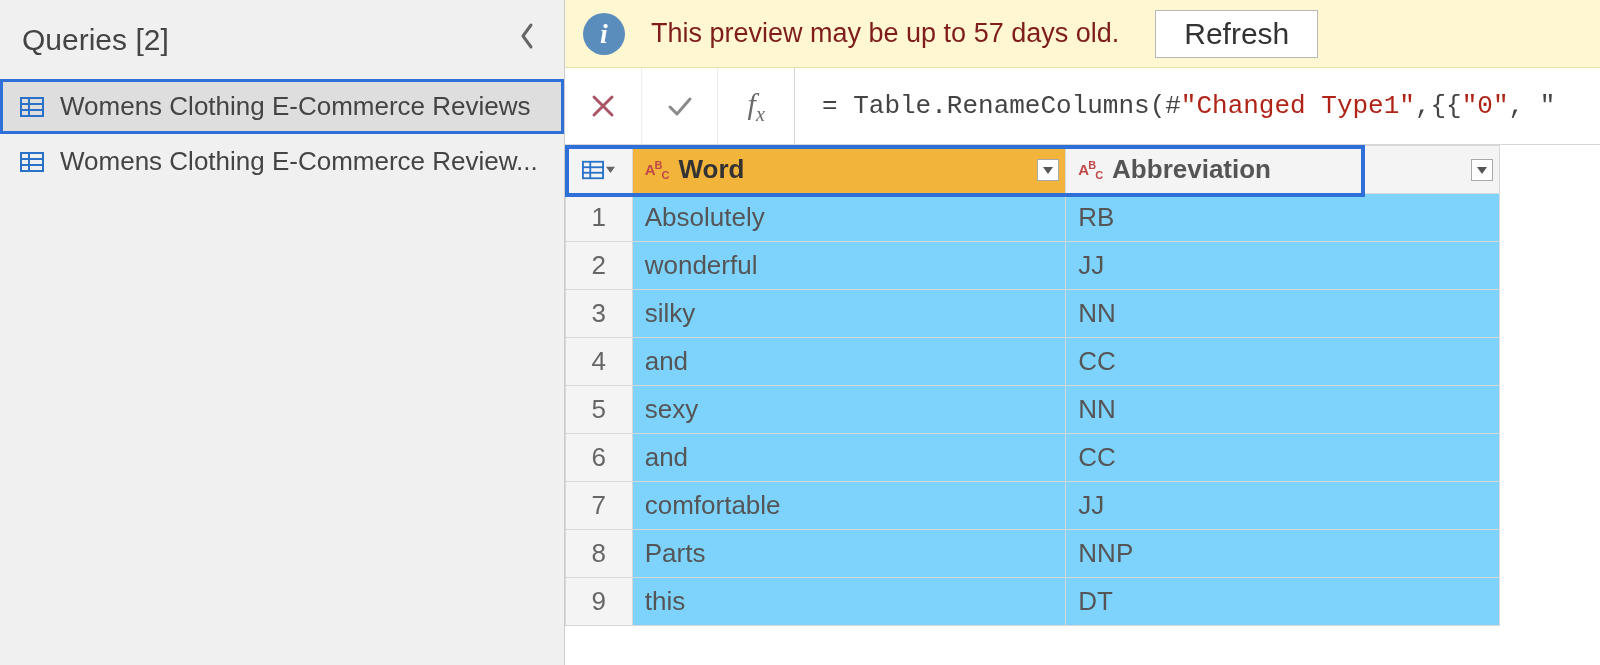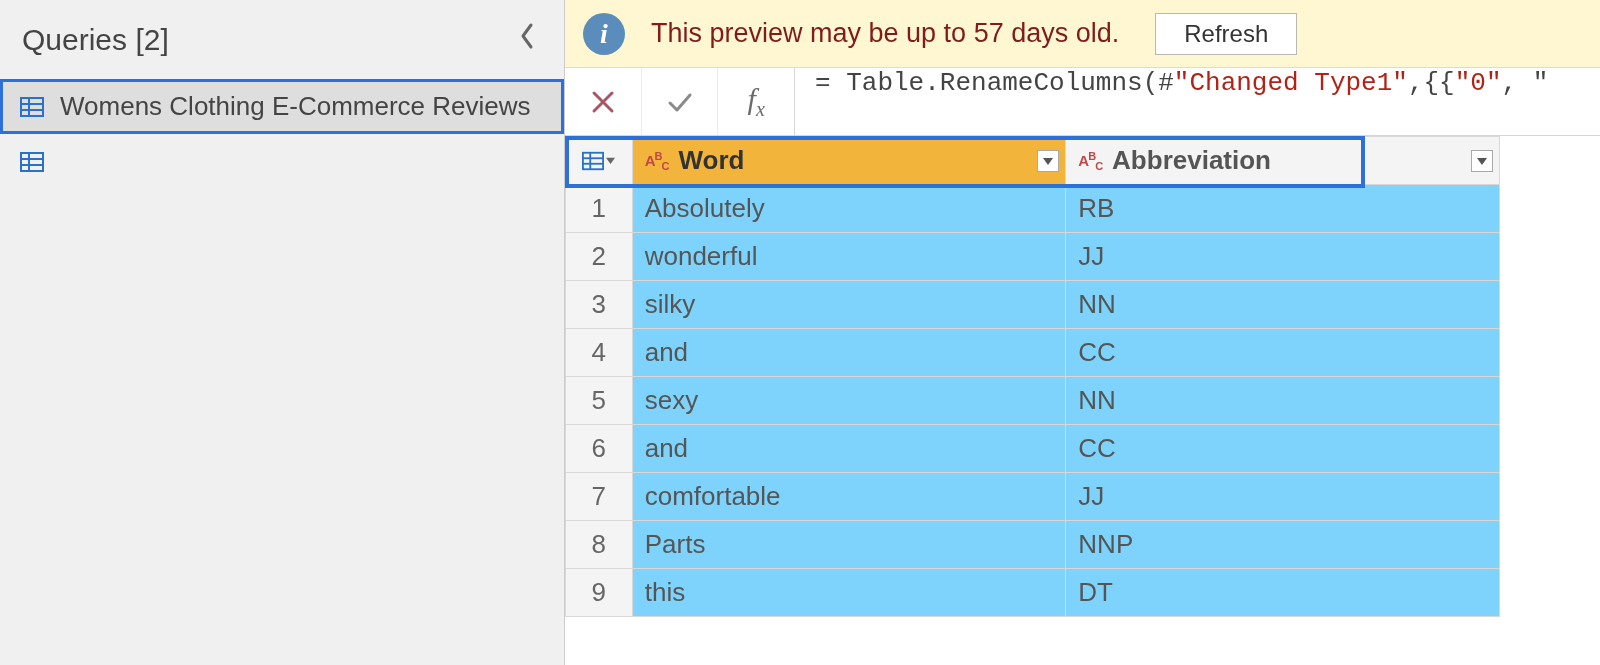--- a/index.html
+++ b/index.html
@@ -16,24 +16,24 @@
   .tbl-icon { display:inline-block; width:24px; min-width:24px; height:24px; }
   .query-label { overflow:hidden; text-overflow:ellipsis; }
 
   
   .main { flex:1; display:flex; flex-direction:column; position:relative; }
 
   
   .banner { background:#fff6d2; border-bottom:1px solid #e6dfa9; display:flex; align-items:center; gap:26px; padding:6px 22px 6px 18px; height:68px; }
   .info-icon { width:42px; height:42px; min-width:42px; border-radius:50%; background:#5b8dbc; color:#fff; display:flex; align-items:center; justify-content:center; font-weight:bold; font-family:Georgia,serif; font-size:28px; font-style:italic; }
   .banner-text { font-size:27px; color:#7f1d1d; flex:0 0 auto; }
-  .refresh-btn { margin-left:10px; background:#fff; border:1px solid #b7b7b7; padding:6px 28px; font-size:24px; color:#333; cursor:pointer; }
-
-  
-  .fbar { display:flex; align-items:flex-start; height:68px; border-bottom:1px solid #d6d6d6; }
+  .refresh-btn { margin-left:10px; background:#fff; border:1px solid #b7b7b7; padding:6px 28px; font-size:30px; color:#333; cursor:pointer; }
+
+  
+  .fbar { display:flex; align-items:center; height:77px; border-bottom:1px solid #d6d6d6;gap:7px; }
   .fbar-btns { width:230px; min-width:230px; display:flex; align-items:stretch; border-right:1px solid #d6d6d6; height:100%; }
   .fbar-btn { flex:1; display:flex; align-items:center; justify-content:center; font-size:30px; color:#8a8a8a; border:none; background:#fff; cursor:pointer; }
   .fbar-btn:not(:last-child){ border-right:1px solid #ececec; }
   .fbar-btn .fx { font-style:italic; font-family:Georgia,serif; font-size:30px; color:#6b6b6b; }
   .fbar-input { flex:1; border:none; outline:none; padding:0 20px; font-family:"Consolas","Courier New",monospace; font-size:26px; color:#444; overflow:hidden; white-space:nowrap; }
   .code-str { color:#b02418; }
 
   
   .grid-wrap { position:relative; }
   .grid { border-collapse:collapse; width:935px; table-layout:fixed; }
@@ -87,20 +87,21 @@
       </li>
       <li class="query-item">
         <span class="tbl-icon">
           <svg viewBox="0 0 24 24" width="24" height="24">
               <rect x="1" y="3" width="22" height="18" fill="none" stroke="#2a72c8" stroke-width="2"></rect>
               <line x1="1" y1="9" x2="23" y2="9" stroke="#2a72c8" stroke-width="2"></line>
               <line x1="1" y1="15" x2="23" y2="15" stroke="#2a72c8" stroke-width="2"></line>
               <line x1="9" y1="3" x2="9" y2="21" stroke="#2a72c8" stroke-width="2"></line>
             </svg>
         </span>
+        <span class="query-label">Womens Clothing E-Commerce Review...</span>
       </li>
     </ul>
   </aside>
 
   <section class="main">
 
     <div class="banner">
       <span class="info-icon">i</span>
       <span class="banner-text">This preview may be up to 57 days old.</span>
       <button class="refresh-btn">Refresh</button>

